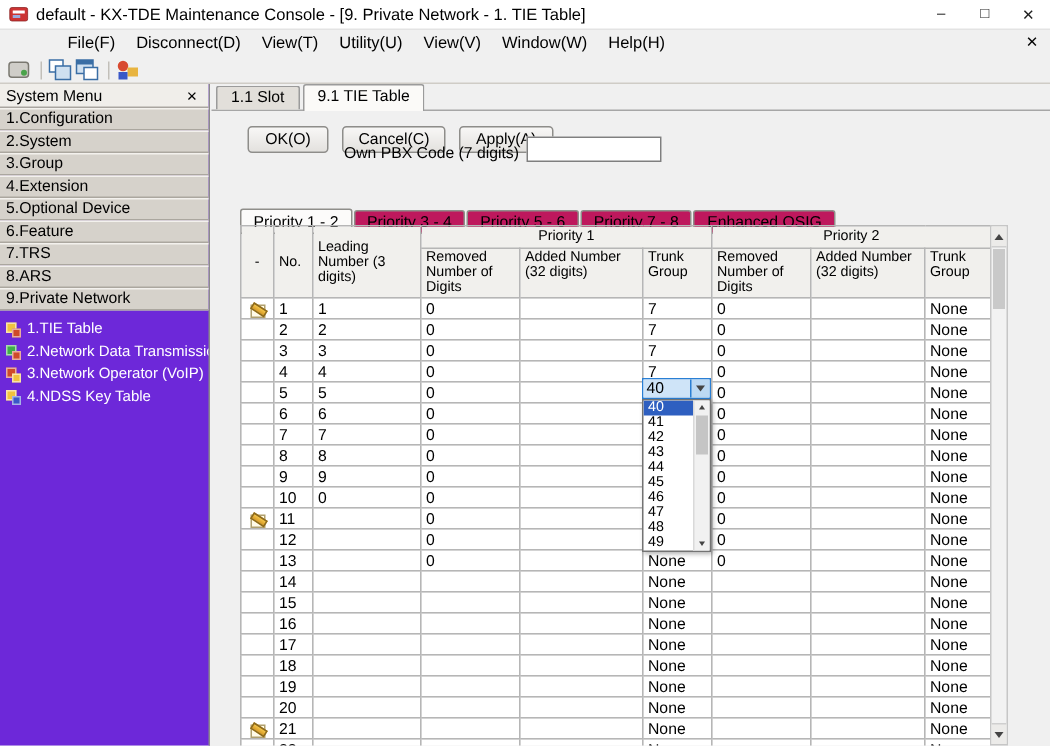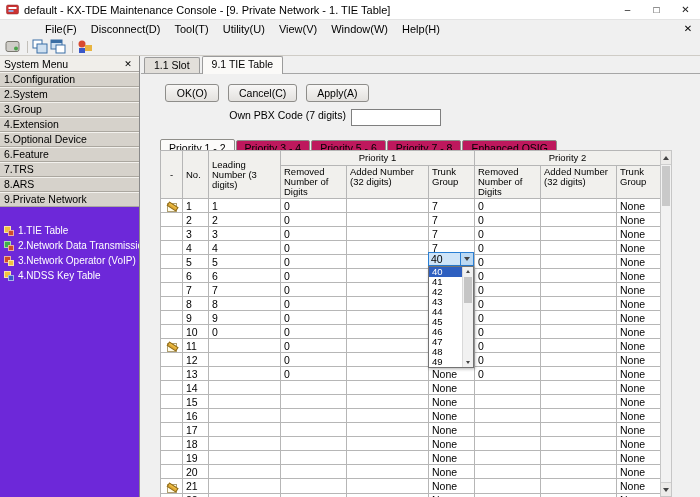--- a/index.html
+++ b/index.html
@@ -28,41 +28,41 @@
   .tb-sep { width:1px; height:12px; background:#c2bfb9; margin:0 4px; }
 
   
   .sidebar { position:absolute; top:56px; left:0; width:140px; bottom:0; background:#6d28d9;
              border-right:1px solid #8a8a8a; }
   .side-header { height:16px; background:#f0eeea; border-bottom:1px solid #a9a5a0;
                  display:flex; align-items:center; padding:0 4px; font-size:10.5px; }
   .side-close { margin-left:auto; width:14px; text-align:center; font-size:9px; }
   .side-item { height:15px; line-height:13px; background:#d6d2cb; border-bottom:1px solid #aba79f;
                border-top:1px solid #f3f1ed; padding-left:4px; font-size:10.5px; }
-  .side-sub { padding-top:16px; }
+  .side-sub { padding-top:5px; }
   .sub-item { height:15px; display:flex; align-items:center; color:#fff; font-size:10px;
               padding-left:4px; white-space:nowrap; overflow:hidden; }
   .sub-icon { position:relative; width:10px; height:10px; flex:0 0 10px; margin-right:4px; }
   .sub-icon .i1 { position:absolute; left:0; top:0; width:7px; height:7px; border:1px solid rgba(255,255,255,.55); }
   .sub-icon .i2 { position:absolute; right:0; bottom:0; width:6px; height:6px; border:1px solid rgba(255,255,255,.55); }
 
   
   .main { position:absolute; top:56px; left:141px; right:0; bottom:0; background:#f0f0f0; }
 
   .mdi-tabs { position:absolute; top:0; left:0; right:0; height:18px; border-bottom:1px solid #a6a6a6;
               padding-left:3px; display:flex; align-items:flex-end; background:#f0f0f0; z-index:2; }
   .mtab { height:16px; line-height:15px; padding:0 9px; font-size:10.5px; border:1px solid #9b9b9b;
           border-bottom:none; border-radius:2px 2px 0 0; background:#e2dfda; margin-right:2px; }
   .mtab.active { background:#fbfaf8; height:18px; margin-bottom:-1px; z-index:3; }
 
   .actions { position:absolute; top:28px; left:24px; display:flex; gap:9px; }
   .btn { min-width:54px; height:18px; font-size:10.5px; font-family:inherit;
          background:linear-gradient(#f8f7f6,#e3e1de); border:1px solid #8e8d8a; border-radius:3px; padding:0 10px; }
 
-  .pbx-row { position:absolute; top:53px; left:0; right:0; height:17px; display:flex; align-items:flex-start; }
+  .pbx-row { position:absolute; top:35px; left:0; right:0; height:17px; display:flex; align-items:flex-end; }
   .pbx-label { width:205px; text-align:right; font-size:10.5px; }
   .pbx-input { margin-left:5px; width:90px; height:17px; border:1px solid #7f7f7f; background:#fff;
                font-size:10.5px; padding:0 2px; font-family:inherit; }
 
   .ptabs { position:absolute; top:83px; left:19px; display:flex; align-items:flex-end; height:17px; }
   .ptab { height:16px; line-height:15px; padding:0 8px; font-size:10.5px; background:#be185d;
           border:1px solid #8f8e8a; border-radius:2px 2px 0 0; margin-right:1px; }
   .ptab.active { background:#fcfbfa; height:17px; line-height:16px; }
 
   
@@ -131,21 +131,21 @@
     <div class="win-btn">–</div>
     <div class="win-btn">□</div>
     <div class="win-btn">✕</div>
   </div>
 </div>
 
 <div class="menubar">
   <div class="menu-items">
       <div class="menu-item">File(F)</div>
       <div class="menu-item">Disconnect(D)</div>
-      <div class="menu-item">Tool(T)</div>
+      <div class="menu-item">View(T)</div>
       <div class="menu-item">Utility(U)</div>
       <div class="menu-item">View(V)</div>
       <div class="menu-item">Window(W)</div>
       <div class="menu-item">Help(H)</div>
     </div>
   <div class="mdi-close">✕</div>
 </div>
 
 <div class="toolbar">
   <svg class="tb-icon" viewBox="0 0 16 15">

